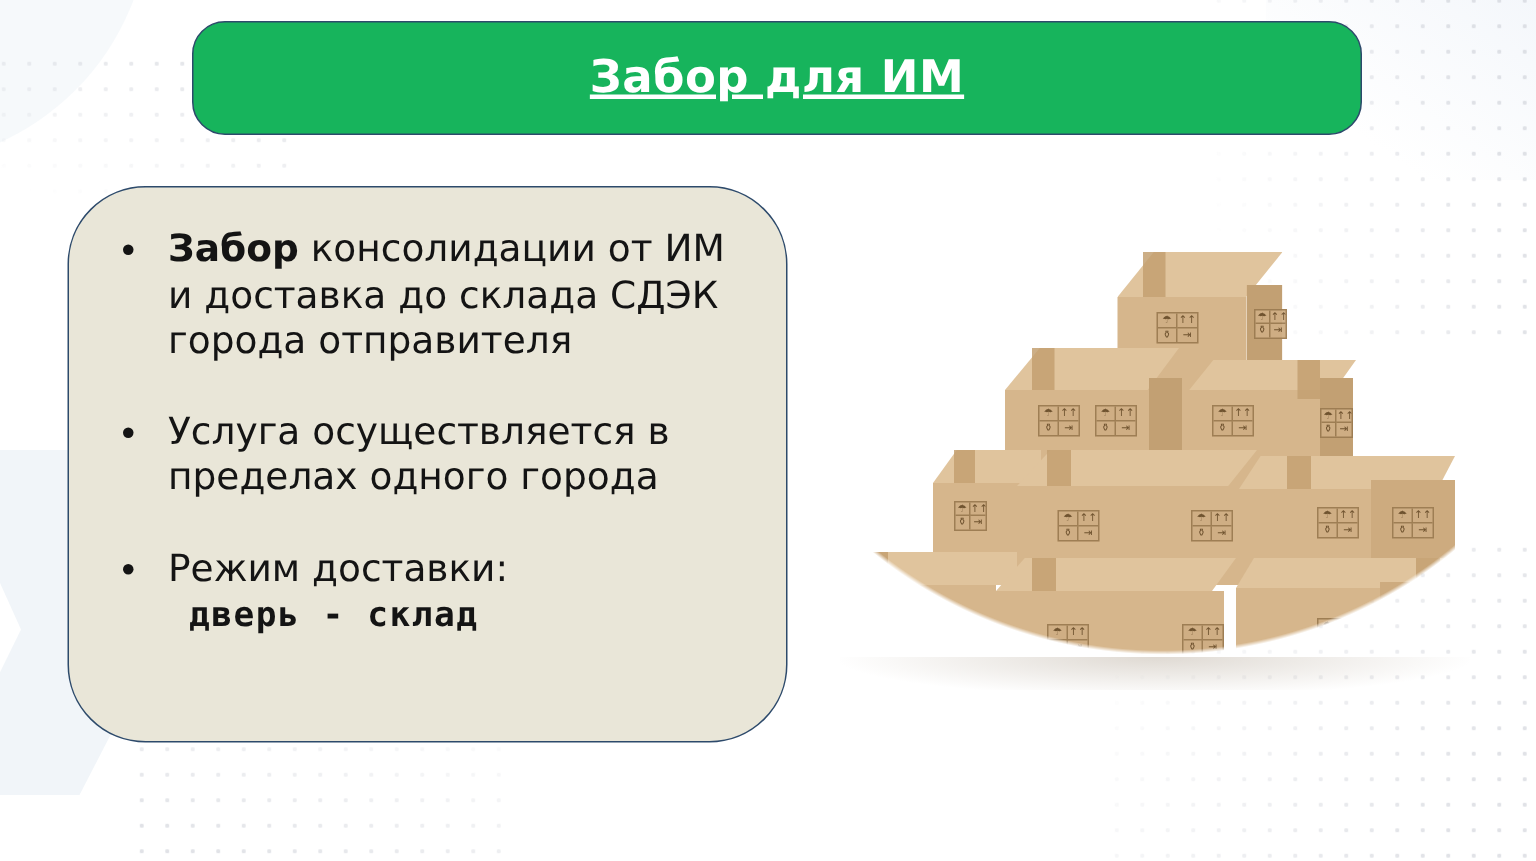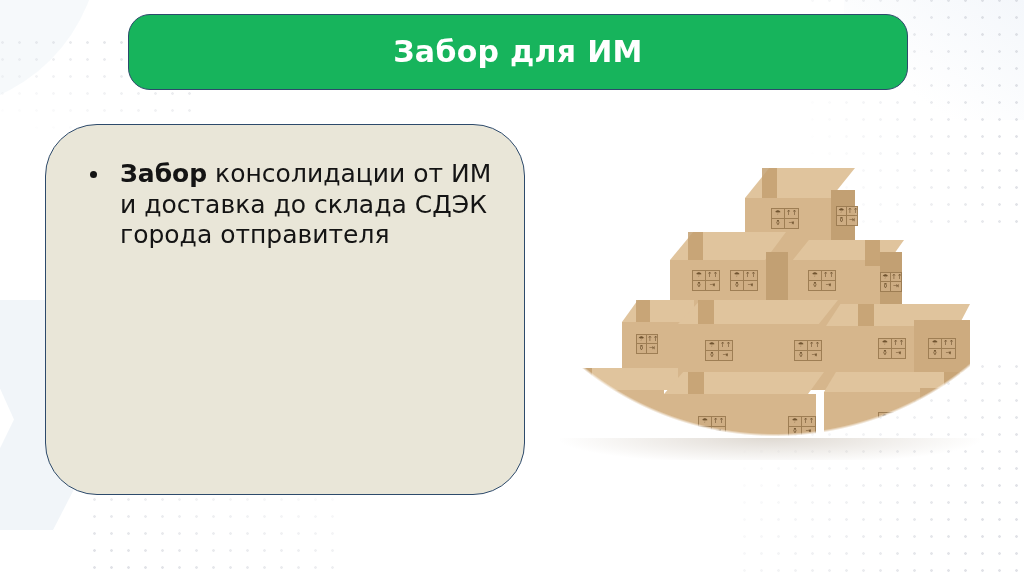--- a/index.html
+++ b/index.html
@@ -49,37 +49,37 @@
   .header{
     position:absolute;left:128px;top:14px;width:780px;height:76px;
     background:#17b45c;
     border:1.6px solid #2d4a6b;
     border-radius:22px;
     display:flex;flex-direction:column;align-items:center;justify-content:center;
     box-sizing:border-box;
   }
   .header-title{
     color:#ffffff;font-size:30px;font-weight:700;line-height:1.05;
-    letter-spacing:.3px;text-align:left;
+    letter-spacing:.3px;text-align:left;text-decoration:underline;
   }
   .header-sub{
     color:#ffffff;font-size:19px;font-weight:600;line-height:1.15;
     margin-top:3px;text-align:center;
   }
 
   
   .panel{
     position:absolute;left:45px;top:124px;width:480px;height:371px;
     background:#e9e6d8;
     border:1.7px solid #2d4a6b;
     border-radius:52px;
     box-sizing:border-box;
     padding:26px 22px 20px 22px;
   }
-  .bullets{list-style:none;margin:8px;padding:0;}
+  .bullets{list-style:none;margin:0;padding:0;}
   .bullet{
     position:relative;
     padding-left:44px;
     margin:0 0 30px 0;
     font-size:25px;
     line-height:1.22;
     color:#141414;
     font-weight:500;
   }
   .bullet:last-child{margin-bottom:0;}
@@ -146,21 +146,28 @@
   <div class="header-title">Забор для ИМ</div>
 </div>
 
 <div class="panel">
   <ul class="bullets">
 
     <li class="bullet">
       <b>Забор</b><span> консолидации от ИМ и доставка до склада СДЭК города отправителя</span>
     </li>
 
-
+    <li class="bullet">
+      <span>Услуга осуществляется в пределах одного города</span>
+    </li>
+
+    <li class="bullet">
+      <span>Режим доставки:</span>
+      <span class="mono-strong">дверь - склад</span>
+    </li>
 
   </ul>
 </div>
 
 <div class="photo">
   <div class="photo-mask">
 
     <div class="box">
       <div class="face-top" style="left:205px;top:28px;width:110px;height:30px;
            clip-path:polygon(22% 0,100% 0,78% 100%,0 100%);"></div>

